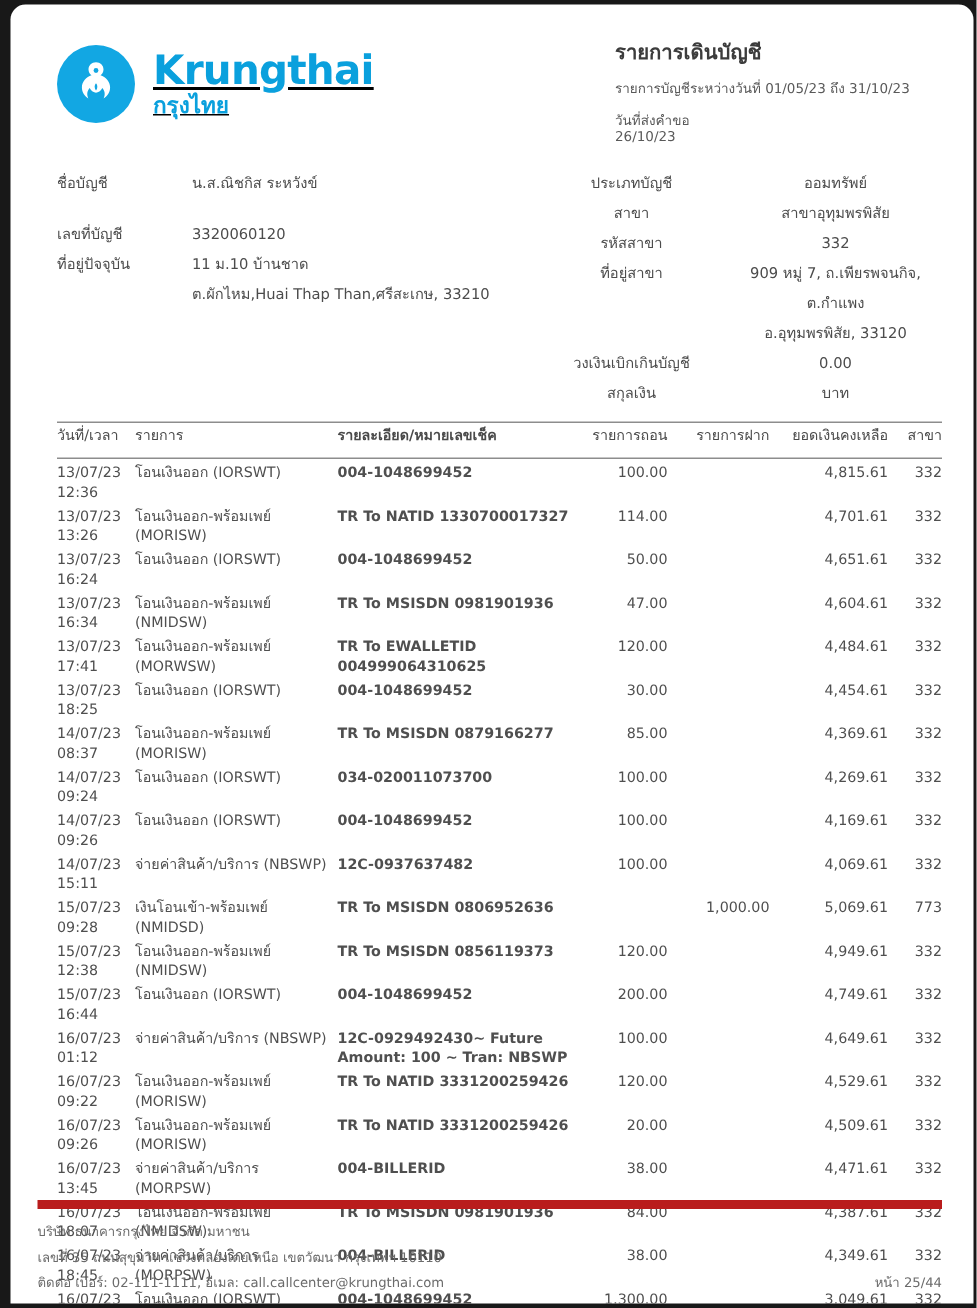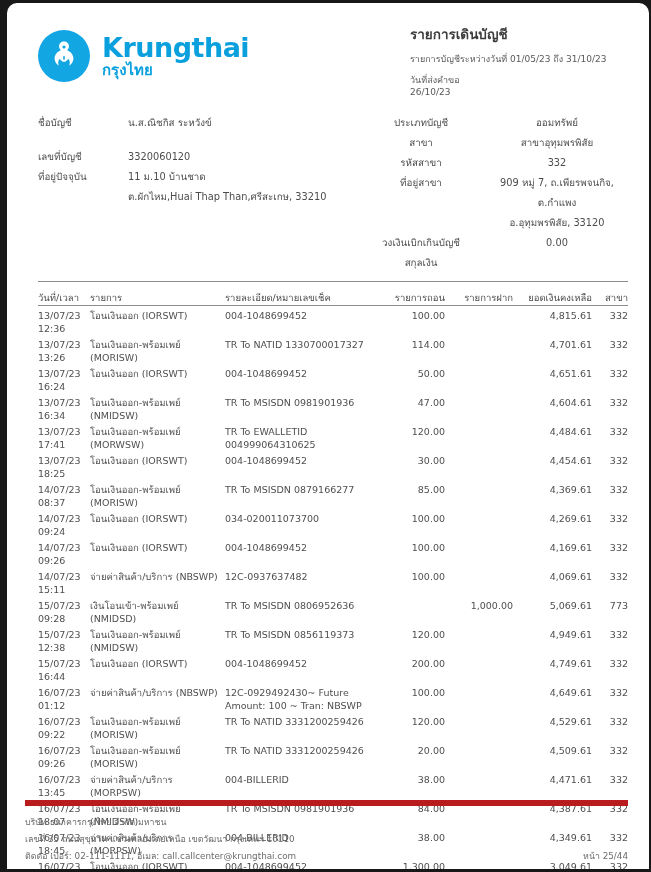--- a/index.html
+++ b/index.html
@@ -20,49 +20,49 @@
   }
   
   .hdr { display:flex; justify-content:space-between; margin-top:2px; }
   .logo-row { display:flex; align-items:center; }
   .logo-circle {
     width:52px; height:52px; border-radius:50%;
     background:#12a7e3; display:flex; align-items:center; justify-content:center;
     flex:0 0 auto;
   }
   .logo-circle svg { width:40px; height:40px; }
-  .brand-text { margin-left:12px; }
+  .brand-text { margin-left:12px;text-decoration:underline; }
   .brand-en { font-size:27px; font-weight:bold; color:#0aa0dd; line-height:1.05; letter-spacing:-0.5px; }
   .brand-th { font-size:15px; font-weight:bold; color:#0aa0dd; line-height:1.1; }
   .hdr-right { width:218px; margin-top:8px; flex:0 0 auto; }
   .doc-title { font-size:13.5px; font-weight:bold; color:#3c3c3c; }
   .doc-period { font-size:9px; color:#595959; margin-top:7px; white-space:nowrap; }
   .doc-request { font-size:9px; color:#595959; margin-top:7px; display:flex;flex-direction:column; }
   .doc-request .lbl { width:100px; }
   
   .info { display:flex; margin-top:16px; font-size:9.8px; color:#4c4c4c; }
   .info-left { width:318px; flex:0 0 auto; }
   .info-right { flex:1;text-align:center; }
   .info-row { display:flex; line-height:20px; }
   .info-label { flex:0 0 auto; }
   .info-left .info-label { width:90px; }
   .info-right .info-label { width:130px; }
   .info-value { flex:1; }
   .gap14 { height:14px; }
   
   .table { margin-top:8px; }
   .thead {
-    display:flex; align-items:flex-end;
+    display:flex; align-items:flex-start;
     border-top:1px solid #8d8d8d; border-bottom:1px solid #8d8d8d;
     height:25px; font-size:9.5px; color:#4a4a4a; white-space:nowrap;
   }
   .row { display:flex; font-size:9.5px; color:#4f4f4f; line-height:13px; min-height:26px; align-items:flex-start; padding-top:3px; }
   .c-date   { width:52px;  flex:0 0 auto; }
   .c-desc   { width:135px; flex:0 0 auto; padding-right:6px; }
-  .c-detail { width:163px; flex:0 0 auto; padding-right:6px; }
+  .c-detail { width:163px; flex:0 0 auto; padding-right:6px;font-weight:bold; }
   .c-wd     { width:57px;  flex:0 0 auto; text-align:right; }
   .c-dep    { width:68px;  flex:0 0 auto; text-align:right; }
   .c-bal    { width:79px;  flex:0 0 auto; text-align:right; }
   .c-br     { width:36px;  flex:0 0 auto; text-align:right; }
   
   .footer {
     position:absolute; left:18px; right:21px; top:797px;
     border-top:6px solid #b91c1c; border-bottom:1px solid #8d8d8d;
     padding:8px 0 6px;
     font-size:8.8px; color:#6b6b6b;
@@ -139,20 +139,21 @@
       <div class="info-row">
         <span class="info-label"></span>
         <span class="info-value">อ.อุทุมพรพิสัย,  33120</span>
       </div>
       <div class="info-row">
         <span class="info-label">วงเงินเบิกเกินบัญชี</span>
         <span class="info-value">0.00</span>
       </div>
       <div class="info-row">
         <span class="info-label">สกุลเงิน</span>
+        <span class="info-value">บาท</span>
       </div>
     </div>
   </div>
 
   <div class="table">
     <div class="thead">
       <div class="c-date">วันที่/เวลา</div>
       <div class="c-desc">รายการ</div>
       <div class="c-detail">รายละเอียด/หมายเลขเช็ค</div>
       <div class="c-wd">รายการถอน</div>

